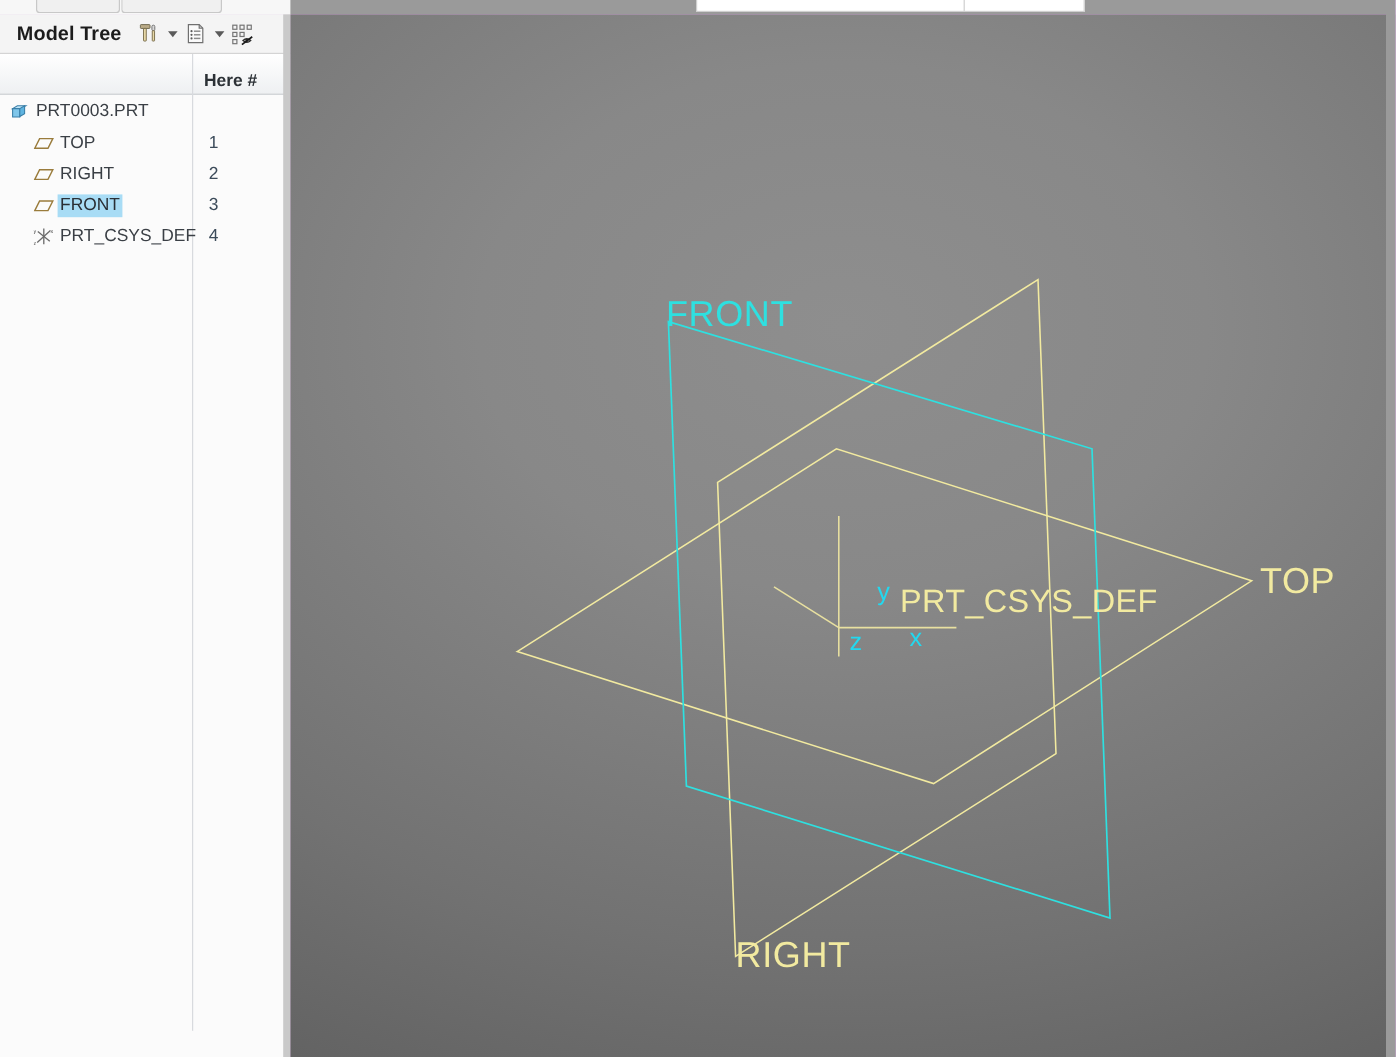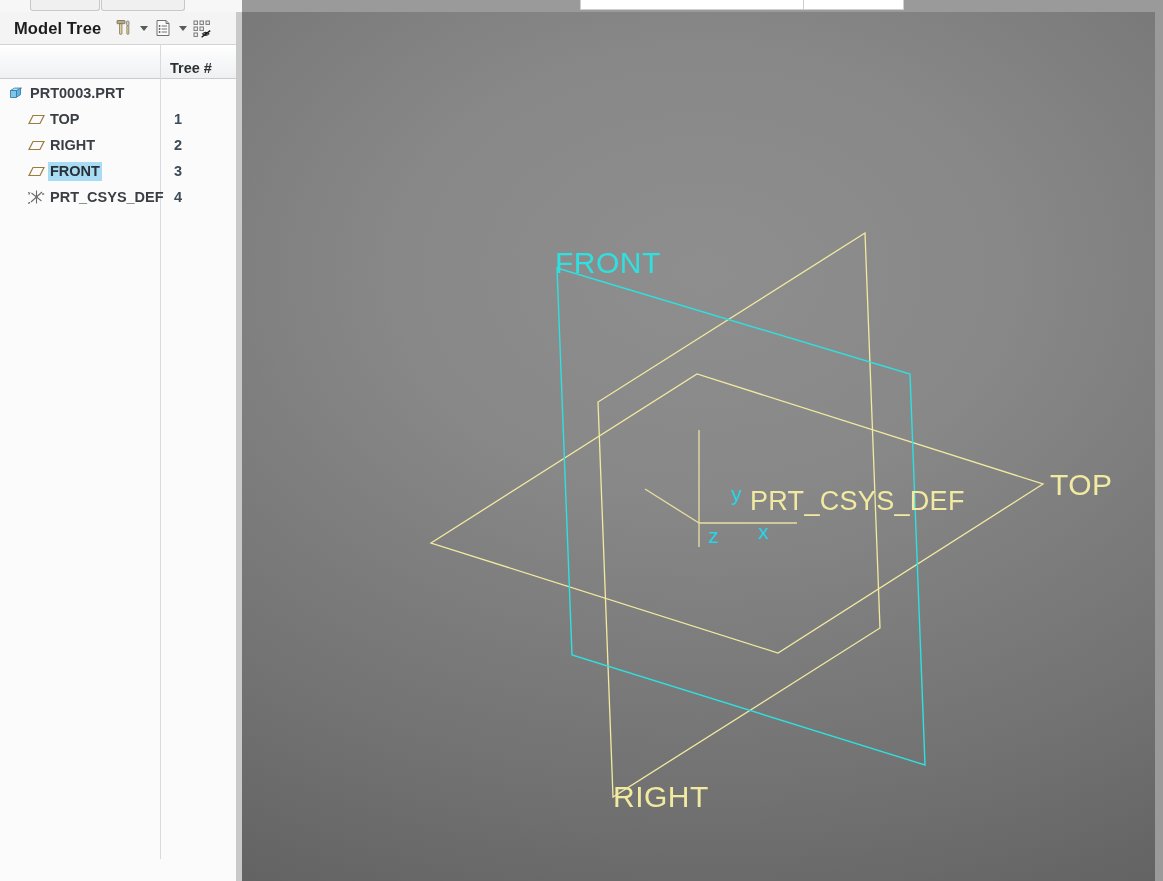--- a/index.html
+++ b/index.html
@@ -147,21 +147,20 @@
     font-weight: bold;
     color: #2c3136;
   }
 
   
   .tree-body {
     position: absolute;
     left: 0; top: 68px;
     width: 242px;
     height: 780px;
-    font-weight: bold;
   }
   .tree-row {
     position: relative;
     height: 26px;
     display: flex;
     align-items: center;
   }
   .tree-row .ind0 { padding-left: 8px; }
   .tree-row .ind1 { padding-left: 28px; }
 
@@ -283,21 +282,21 @@
             <circle cx="14.7" cy="15.8" r="1.2" fill="#2c2c2c"></circle>
             <line x1="10.6" y1="19.2" x2="19.2" y2="12.6" stroke="#1a1a1a" stroke-width="1.4"></line>
           </svg>
         </div>
 
       </div>
     </div>
 
     <div class="col-header"></div>
     <div class="col-sep"></div>
-    <div class="col-feat-label">Tree #</div>
+    <div class="col-feat-label">Here #</div>
 
     <div class="tree-body">
 
       <div class="tree-row">
         <span class="ind0" style="display:flex;align-items:center;">
           <span class="node-icon">
             <svg width="16" height="15" viewBox="0 0 16 15">
               <path d="M2.5 4.5 l4 -2.4 l7 0 l-4 2.4 z" fill="#bfe4f7" stroke="#3a7fa8" stroke-width="0.9"></path>
               <path d="M2.5 4.5 l0 7 l6 0 l0 -7 z" fill="#7fc6ea" stroke="#3a7fa8" stroke-width="0.9"></path>
               <path d="M8.5 4.5 l4 -2.4 l0 6.6 l-4 2.4 z" fill="#5fb4e0" stroke="#3a7fa8" stroke-width="0.9"></path>

